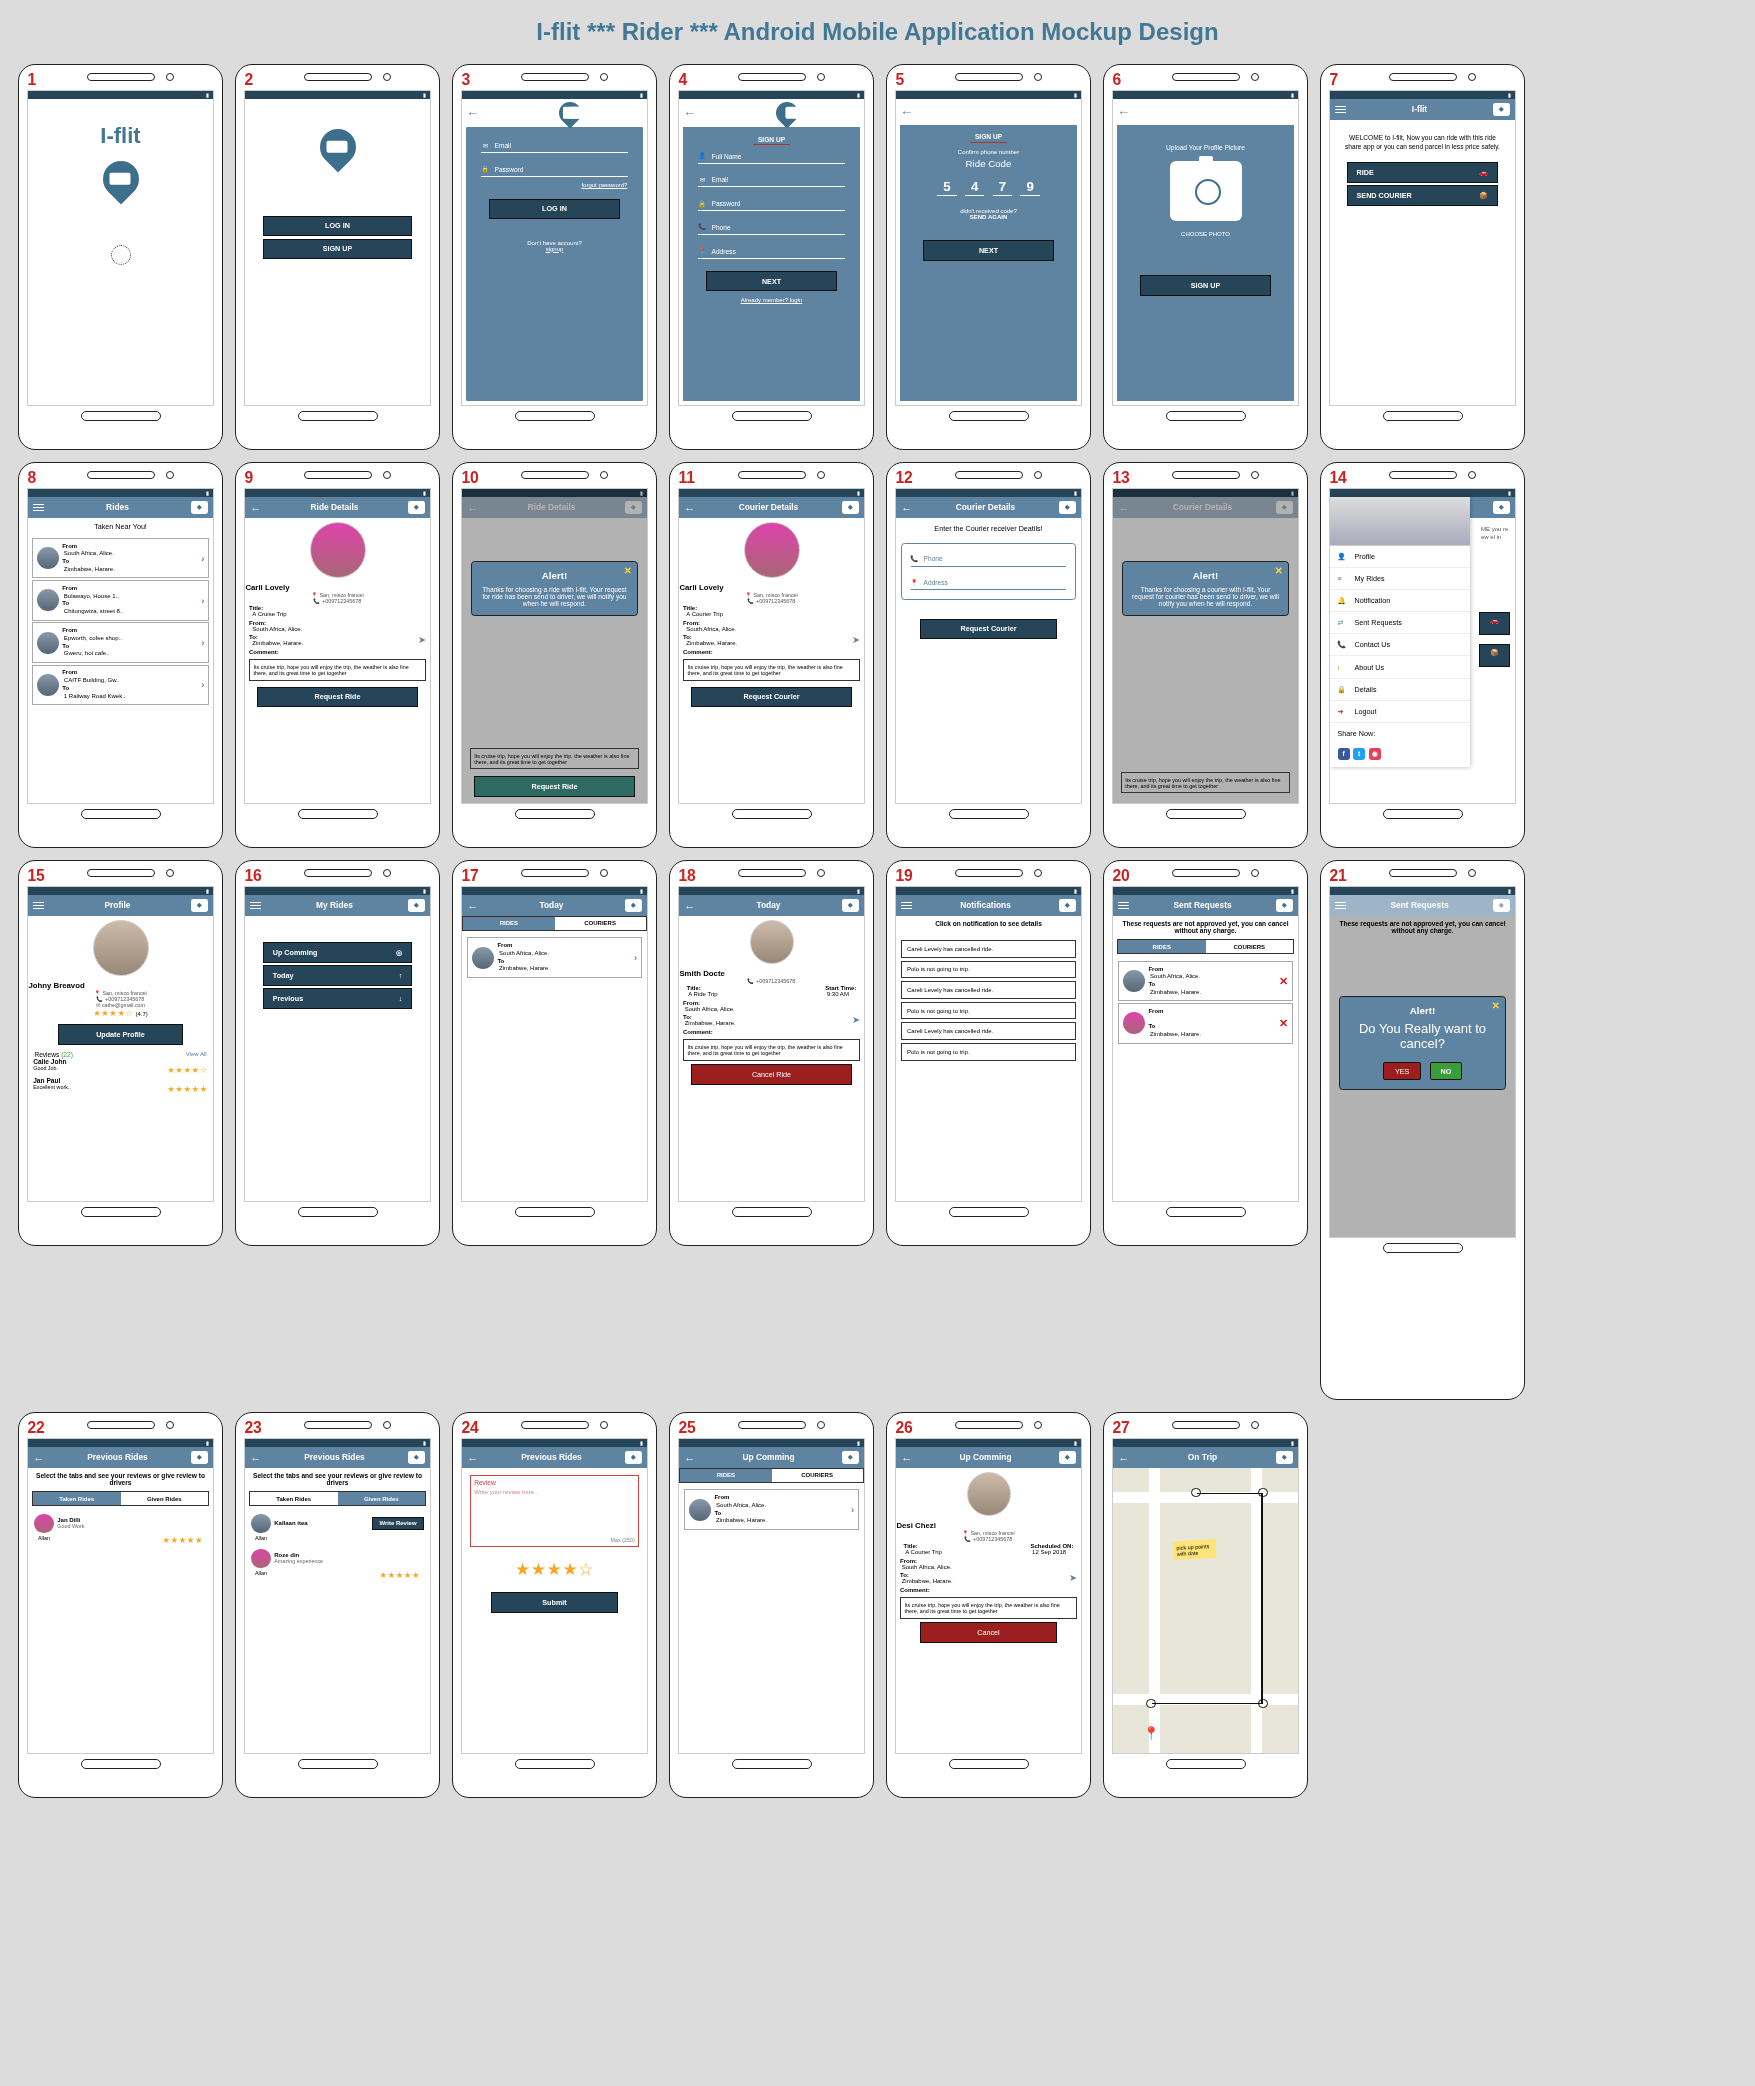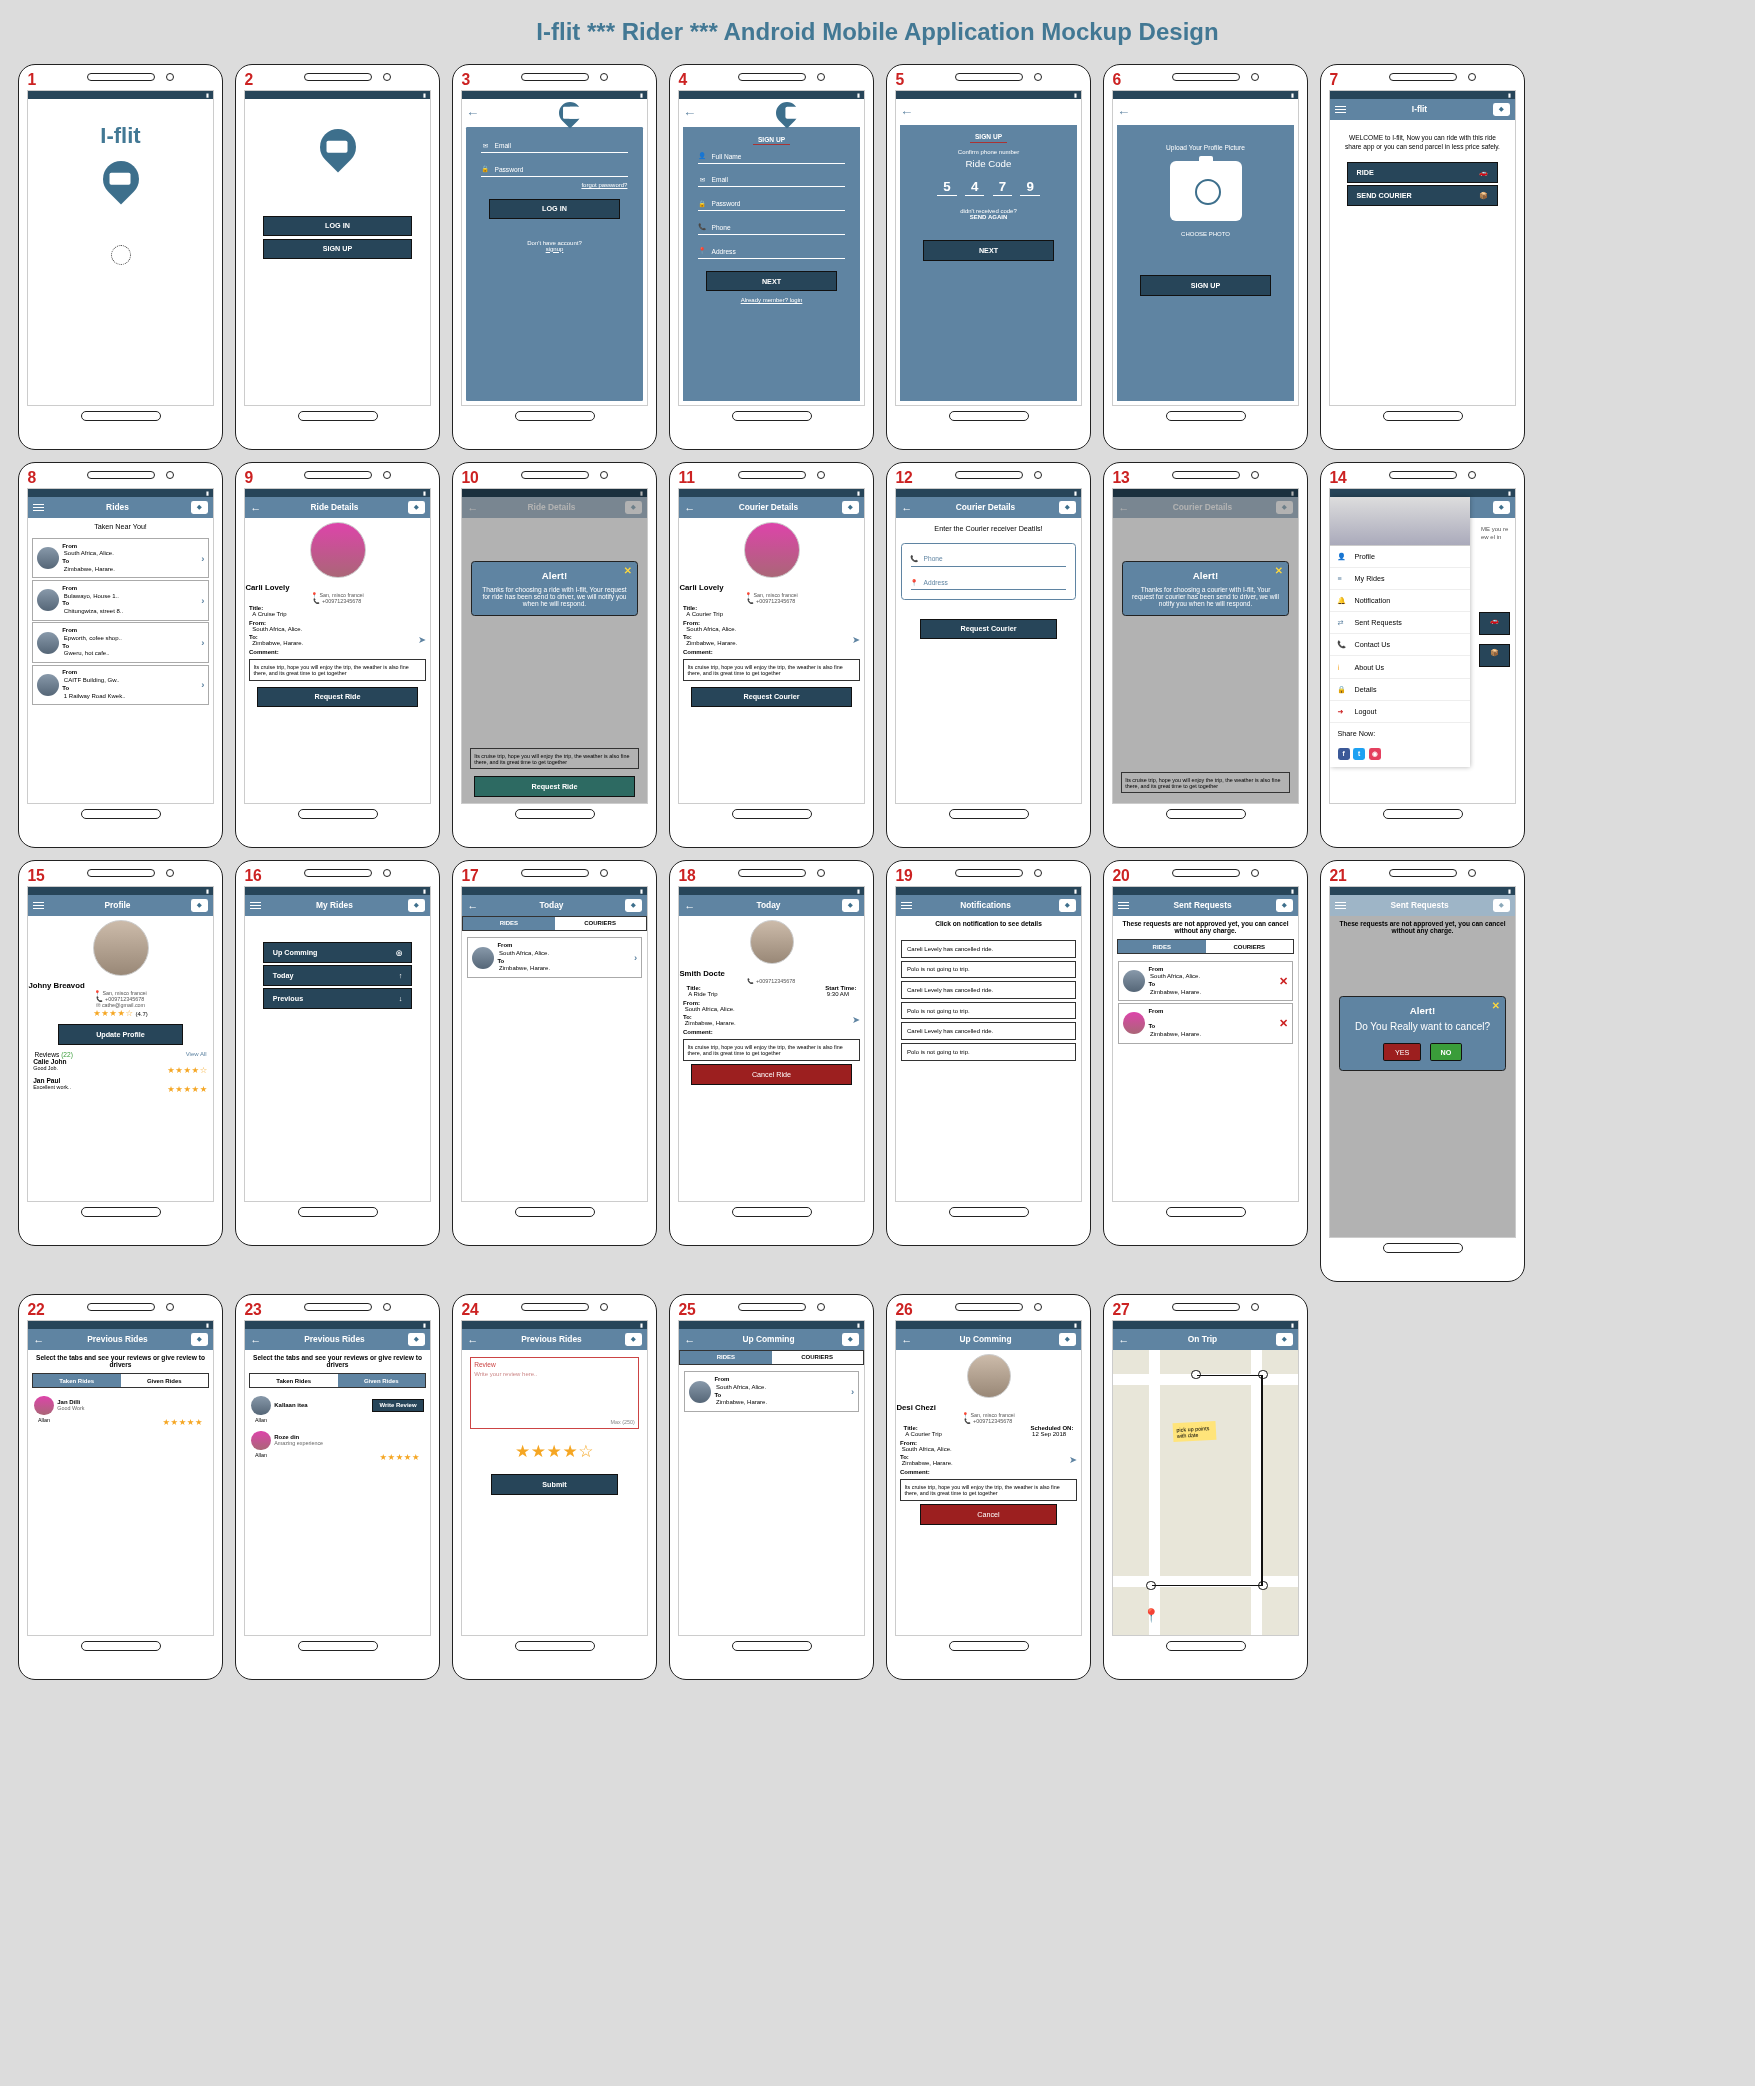--- a/index.html
+++ b/index.html
@@ -737,21 +737,21 @@
 <div class="card">
             <div class="av"></div>
             <div class="row-info"><b>From</b><br>&nbsp;<br><b>To</b><br>&nbsp;<span>Zimbabwe, Harare.</span></div>
             <div class="xdel">✕</div>
           </div>
 </div>
       </div>
       <div class="homebtn"></div>
     </div>
 
-<div class="phone" style="height:422px">
+<div class="phone" style="height:540px">
       <div class="num">21</div>
       <div class="cam"></div>
       <div class="speaker"></div>
 <div class="screen" style="height:350px">
         <div class="status">
           <span>▮</span>
         </div>
 <div class="topbar" style="opacity:.6">
           <div class="burger">
             <span></span>
@@ -759,21 +759,21 @@
             <span></span>
           </div>
           <div class="tb-title">Sent Requests</div>
           <div class="logo-sm">◆</div>
         </div>
 <div style="text-align:center;padding:4.8px;font-size:6.6px;font-weight:bold">These requests are not approved yet, you can cancel without any charge.</div>
 <div class="gray-overlay" style="top:29px"></div>
 <div class="modal" style="top:109px">
 <div class="x">✕</div>
 <div class="modal-title">Alert!</div>
-<div style="font-size:10px;margin:4px 0 11px">Do You Really want to cancel?</div>
+<div style="font-size:13px;margin:4px 0 11px">Do You Really want to cancel?</div>
 <div style="display:flex;gap:8.4px;justify-content:center">
 <div class="btn-red" style="padding:3.6px 11px;border-radius:1.8px">YES</div>
 <div class="btn-green">NO</div>
 </div>
 </div>
 </div>
       <div class="homebtn"></div>
     </div>
 
 <div class="phone">

